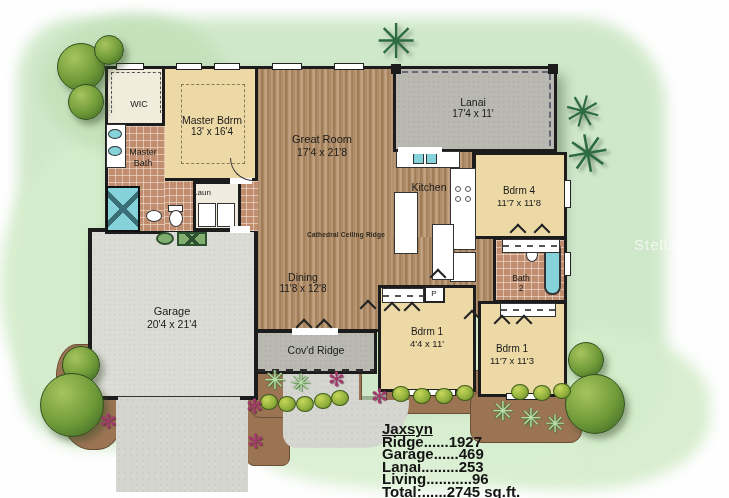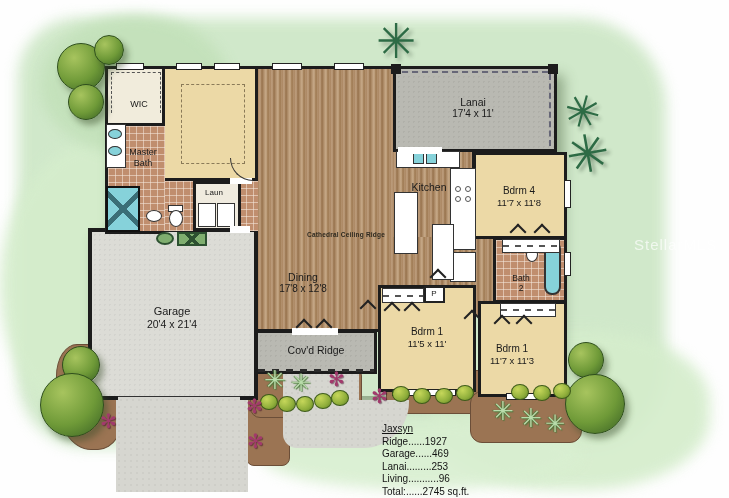--- a/index.html
+++ b/index.html
@@ -38,21 +38,21 @@
        white-space:nowrap;line-height:1.18;}
   .lbl span{display:block;}
   .tree{position:absolute;border-radius:50%;border:1px solid #2f4f1d;
         background:radial-gradient(circle at 35% 30%,#a7c45e,#6f9a38 55%,#4a732a 85%,#3c5f22);
         box-shadow:4px 5px 6px rgba(55,75,40,.45);}
   .palm{position:absolute;color:#2d6b45;line-height:1;text-shadow:3px 3px 4px rgba(40,60,40,.45);}
   .palmetto{position:absolute;color:#b9dcab;line-height:1;text-shadow:1px 1px 1px #4c7a3c,-1px 0 1px #4c7a3c;}
   .bush{position:absolute;border-radius:50%;border:1px solid #3e5c19;
         background:radial-gradient(circle at 35% 30%,#c6d75a,#8fae3b 60%,#5c7d24);}
   .flower{position:absolute;color:#a23a6c;line-height:1;text-shadow:1px 1px 1px rgba(60,10,40,.5);}
-  .sum{position:absolute;font-weight:normal;font-size:10px;line-height:12.6px;color:#141414;}
+  .sum{position:absolute;font-weight:bold;font-size:15px;line-height:12.6px;color:#141414;}
   .sum .pname{text-decoration:underline;}
   .wm{position:absolute;color:rgba(255,255,255,.68);font-size:15px;letter-spacing:1px;}
   .ridge{position:absolute;transform:translate(-50%,-50%);font-weight:bold;font-size:6.5px;color:#2e2a20;
          letter-spacing:.2px;white-space:nowrap;}
   .hatch{position:absolute;height:3px;background:repeating-linear-gradient(90deg,#2a2a2a 0 7px,transparent 7px 14px);}
 </style>
 </head>
 <body>
 
 <div class="canvas">
@@ -164,49 +164,57 @@
   <div class="chev" style="left:536px;top:226px;"></div>
   <div class="chev" style="left:432px;top:271px;"></div>
   <div class="chev" style="left:362px;top:302px;"></div>
   <div class="chev" style="left:466px;top:312px;"></div>
 
   <div class="hatch" style="left:258px;top:369px;width:116px;"></div>
 
   <div class="lbl" style="left:139px;top:104px;font-size:9px;">
       <span>WIC</span>
     </div>
+  <div class="lbl" style="left:212px;top:126px;font-size:10.5px;">
+    <span>Master Bdrm</span>
+      <span style="font-size:10px;">13' x 16'4</span>
+    </div>
   <div class="lbl" style="left:143px;top:158px;font-size:9px;">
     <span>Master</span>
       <span>Bath</span>
     </div>
-  <div class="lbl" style="left:214px;top:193px;font-size:8px;">
+  <div class="lbl" style="left:202px;top:193px;font-size:8px;">
       <span>Laun</span>
+    </div>
+  <div class="lbl" style="left:322px;top:146px;font-size:11px;">
+    <span>Great Room</span>
+      <span style="font-size:10.5px;">17'4 x 21'8</span>
     </div>
   <div class="lbl" style="left:303px;top:283px;font-size:10.5px;">
     <span>Dining</span>
-      <span style="font-size:10px;">17'8 x 12'8</span>
+      <span style="font-size:10px;">11'8 x 12'8</span>
     </div>
   <div class="lbl" style="left:429px;top:187px;font-size:10.5px;">
       <span>Kitchen</span>
     </div>
   <div class="lbl" style="left:473px;top:108px;font-size:10.5px;">
     <span>Lanai</span>
       <span style="font-size:10px;">17'4 x 11'</span>
     </div>
   <div class="lbl" style="left:519px;top:196px;font-size:10px;">
     <span>Bdrm 4</span>
       <span style="font-size:9.5px;">11'7 x 11'8</span>
     </div>
   <div class="lbl" style="left:521px;top:283px;font-size:8.5px;">
     <span>Bath</span>
       <span>2</span>
     </div>
   <div class="lbl" style="left:427px;top:337px;font-size:10px;">
     <span>Bdrm 1</span>
-      <span style="font-size:9.5px;">11'5 x 11'</span>
+      <span style="font-size:9.5px;">4'4 x 11'</span>
     </div>
   <div class="lbl" style="left:512px;top:354px;font-size:10px;">
     <span>Bdrm 1</span>
       <span style="font-size:9.5px;">11'7 x 11'3</span>
     </div>
   <div class="lbl" style="left:172px;top:318px;font-size:11px;">
     <span>Garage</span>
       <span style="font-size:10.5px;">20'4 x 21'4</span>
     </div>
   <div class="lbl" style="left:316px;top:350px;font-size:10.5px;">

